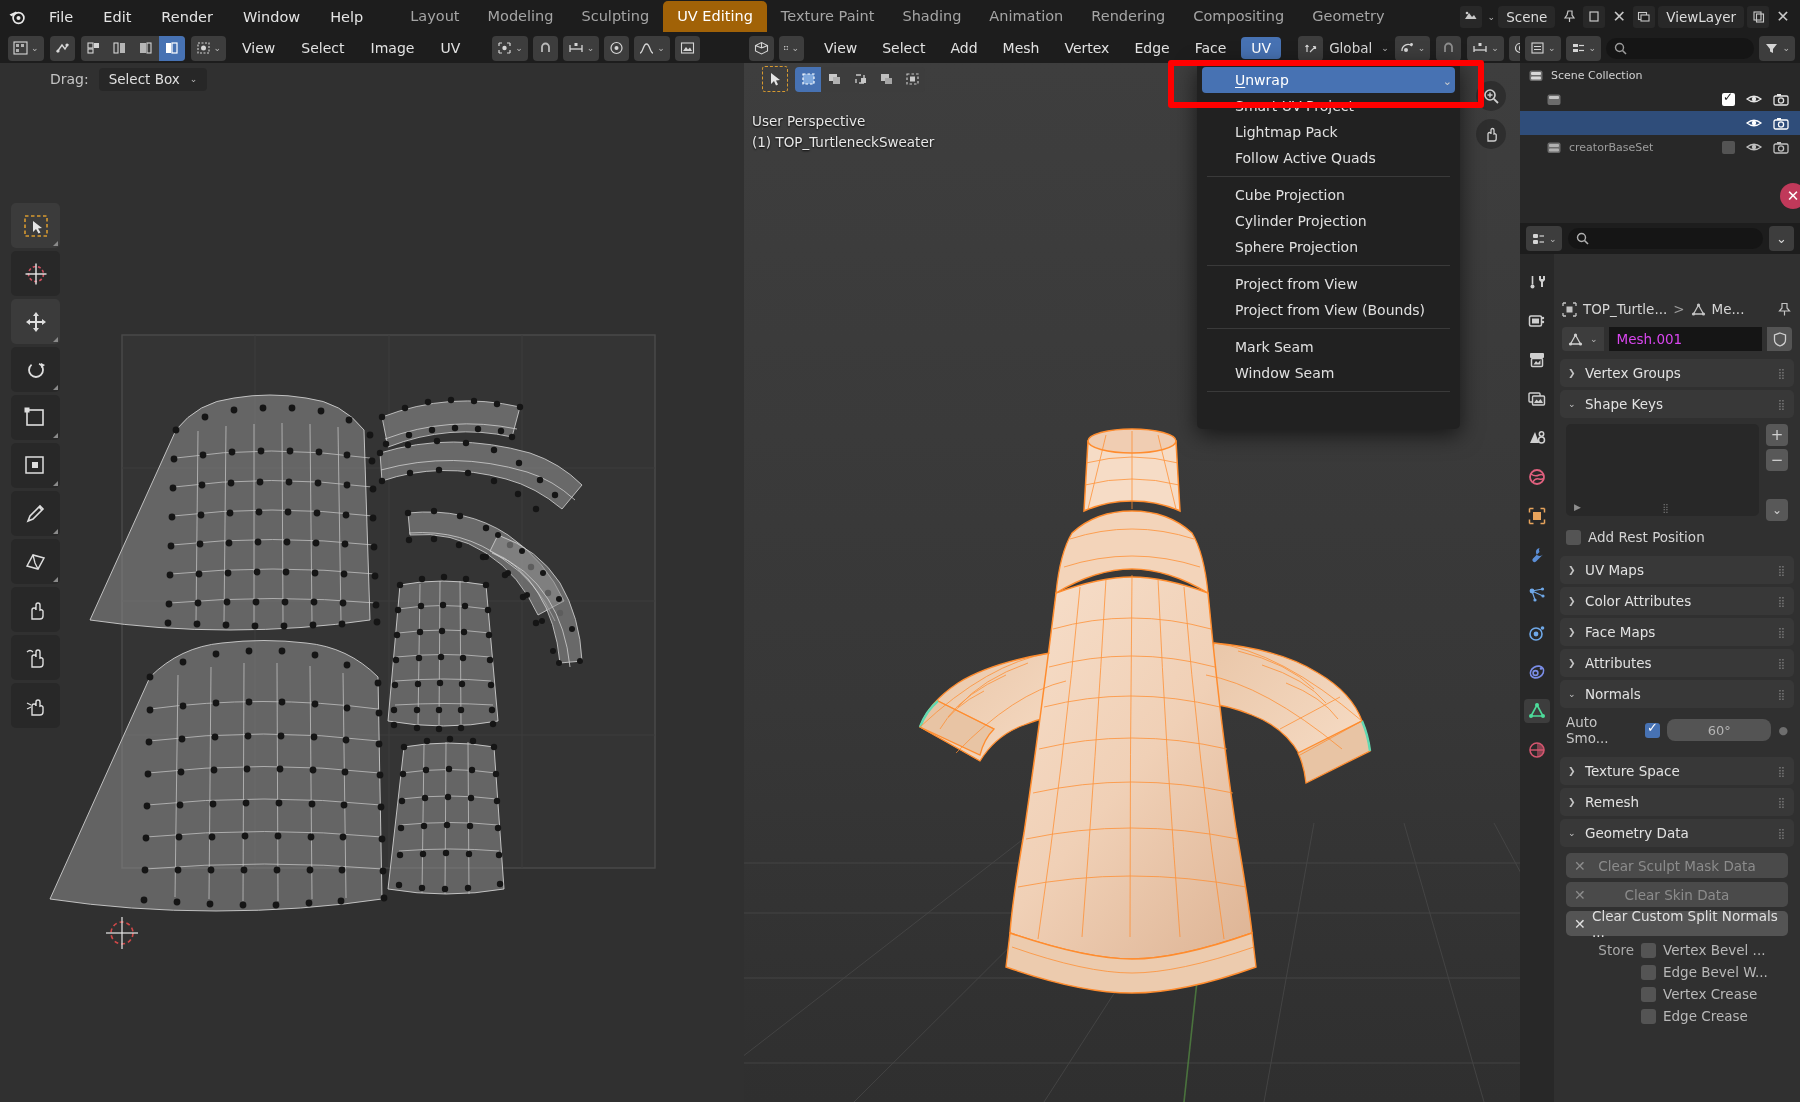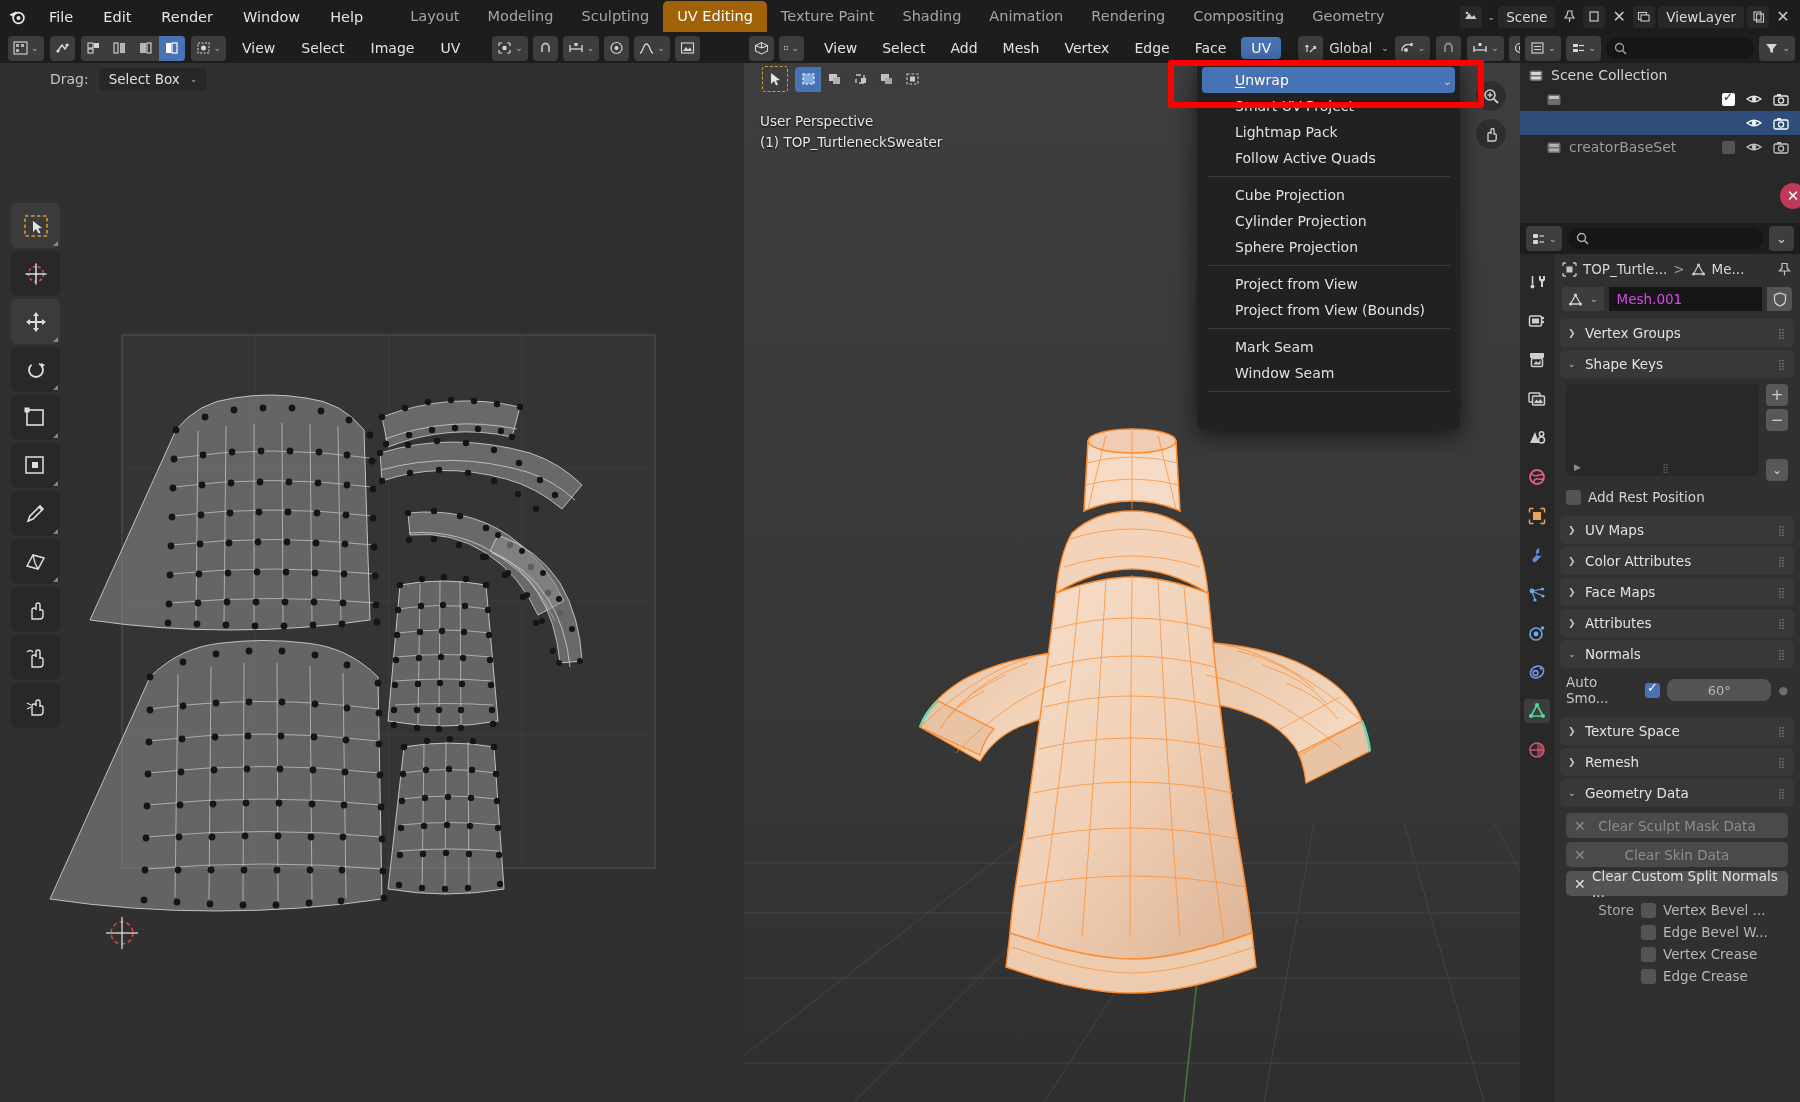--- a/index.html
+++ b/index.html
@@ -91,35 +91,35 @@
   .vp-header {
     position: absolute; left: 0; top: 0; width: 776px; height: 30px; background: #1d1d1d;
     display: flex; align-items: center; gap: 5px; padding-left: 5px;
   }
   .vp-subheader {
     position: absolute; left: 0; top: 30px; width: 776px; height: 32px; background: transparent;
     display: flex; align-items: center; padding-left: 18px; gap: 10px; z-index: 4;
   }
   .vp-canvas { position: absolute; left: 0; top: 30px; width: 776px; height: 1039px; overflow: hidden;
     background: linear-gradient(#3b3b3b, #333333); }
-  .vp-info { position: absolute; left: 16px; top: 78px; z-index: 6; line-height: 1.55; }
+  .vp-info { position: absolute; left: 8px; top: 78px; z-index: 6; line-height: 1.55; }
   .vp-info div { font-size: 13.5px; color: #e8e8e8; text-shadow: 0 1px 2px #000; }
   .vp-gizmos { position: absolute; right: 14px; top: 48px; display: flex; flex-direction: column; gap: 8px; z-index: 6; }
   .gizmo-circle {
     width: 30px; height: 30px; border-radius: 50%; background: rgba(40,40,40,0.72);
     display: flex; align-items: center; justify-content: center; color: #cfcfcf;
   }
 
   
   .outliner { position: absolute; left: 1520px; top: 33px; width: 280px; height: 190px; background: #282828; }
   .outliner-header {
     position: absolute; left:0; top:0; width: 280px; height: 30px; background: #1d1d1d;
     display: flex; align-items: center; gap: 5px; padding: 0 5px;
   }
-  .ol-row { display: flex; align-items: center; height: 24px; padding-left: 8px; font-size: 14px; color: #d2d2d2; }
+  .ol-row { display: flex; align-items: center; height: 24px; padding-left: 8px; font-size: 11px; color: #d2d2d2; }
   .ol-row.sel { background: #2f4d7a; }
   .ol-icons { margin-left: auto; display: flex; align-items: center; gap: 11px; padding-right: 11px; }
   .chk {
     width: 13px; height: 13px; border-radius: 2px; background: #545454; display: inline-block;
     position: relative;
   }
   .chk.on { background: #ffffff; }
   .chk.on::after {
     content: "✓"; position: absolute; left: 1px; top: -3px; font-size: 12px; color: #1d1d1d; font-weight: bold;
   }
@@ -134,21 +134,21 @@
     padding-left: 8px; gap: 5px; color: #9a9a9a; font-size: 12.5px;
   }
   .props-tabs {
     position: absolute; left: 0; top: 31px; width: 34px; height: 848px; background: #282828;
     display: flex; flex-direction: column; align-items: center; padding-top: 16px; gap: 15px;
   }
   .ptab { width: 26px; height: 24px; display: flex; align-items: center; justify-content: center; border-radius: 4px; }
   .ptab.active { background: #3d3d3d; }
   .props-body { position: absolute; left: 34px; top: 31px; width: 246px; height: 848px; overflow: hidden; }
   .breadcrumb {
-    display: flex; align-items: center; gap: 6px; height: 30px; padding: 0 8px; font-size: 13.5px; color: #d6d6d6;
+    display: flex; align-items: center; gap: 6px; height: 30px; padding: 0 8px; font-size: 13.5px; color: #d6d6d6; margin-top: 40px;
   }
   .datablock {
     display: flex; align-items: center; gap: 5px; margin: 3px 8px 8px 8px; height: 24px;
   }
   .db-id {
     display: flex; align-items: center; gap: 4px; background: #3d3d3d; border-radius: 4px 0 0 4px;
     height: 24px; padding: 0 6px; color: #d0d0d0;
   }
   .db-name {
     flex: 1; background: #151515; height: 24px; display: flex; align-items: center; padding-left: 8px;

